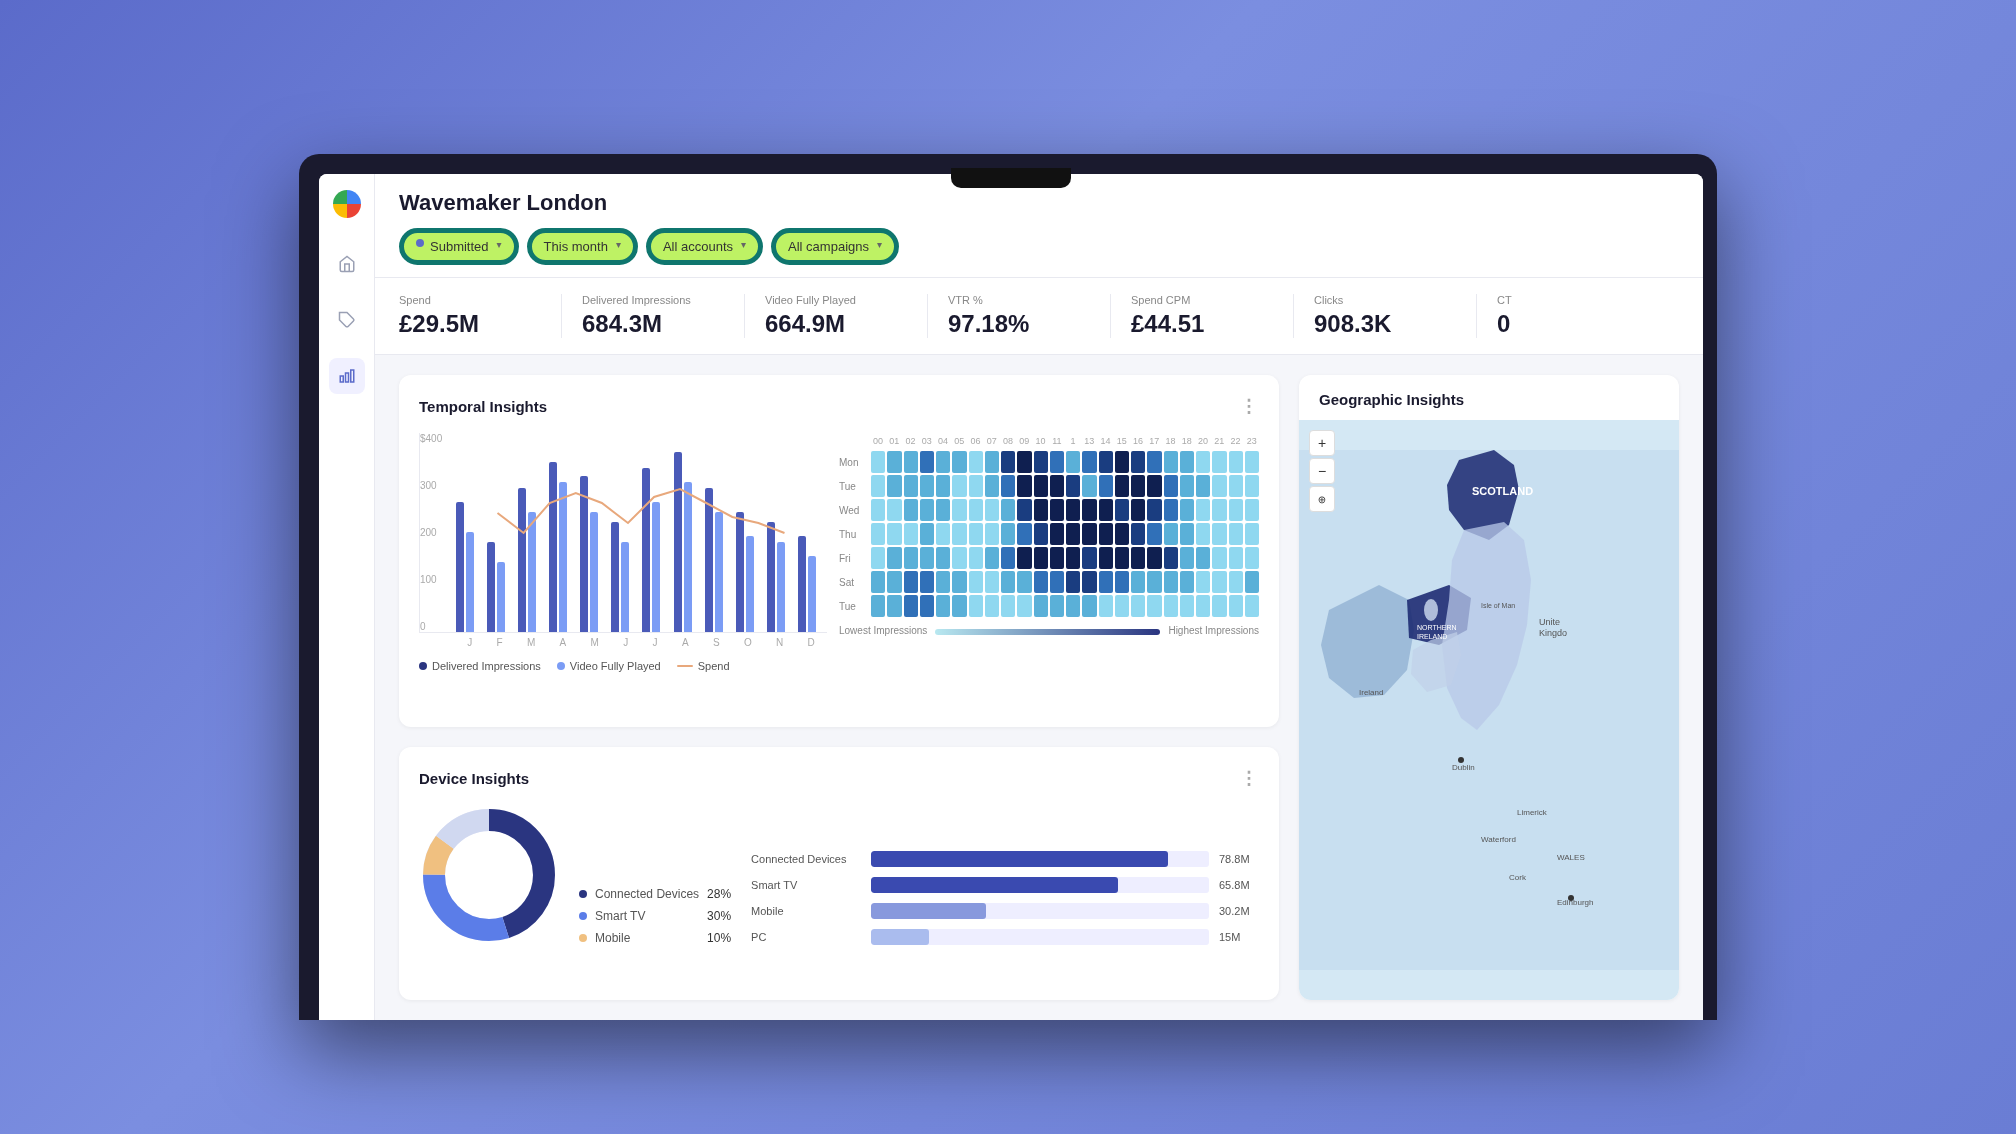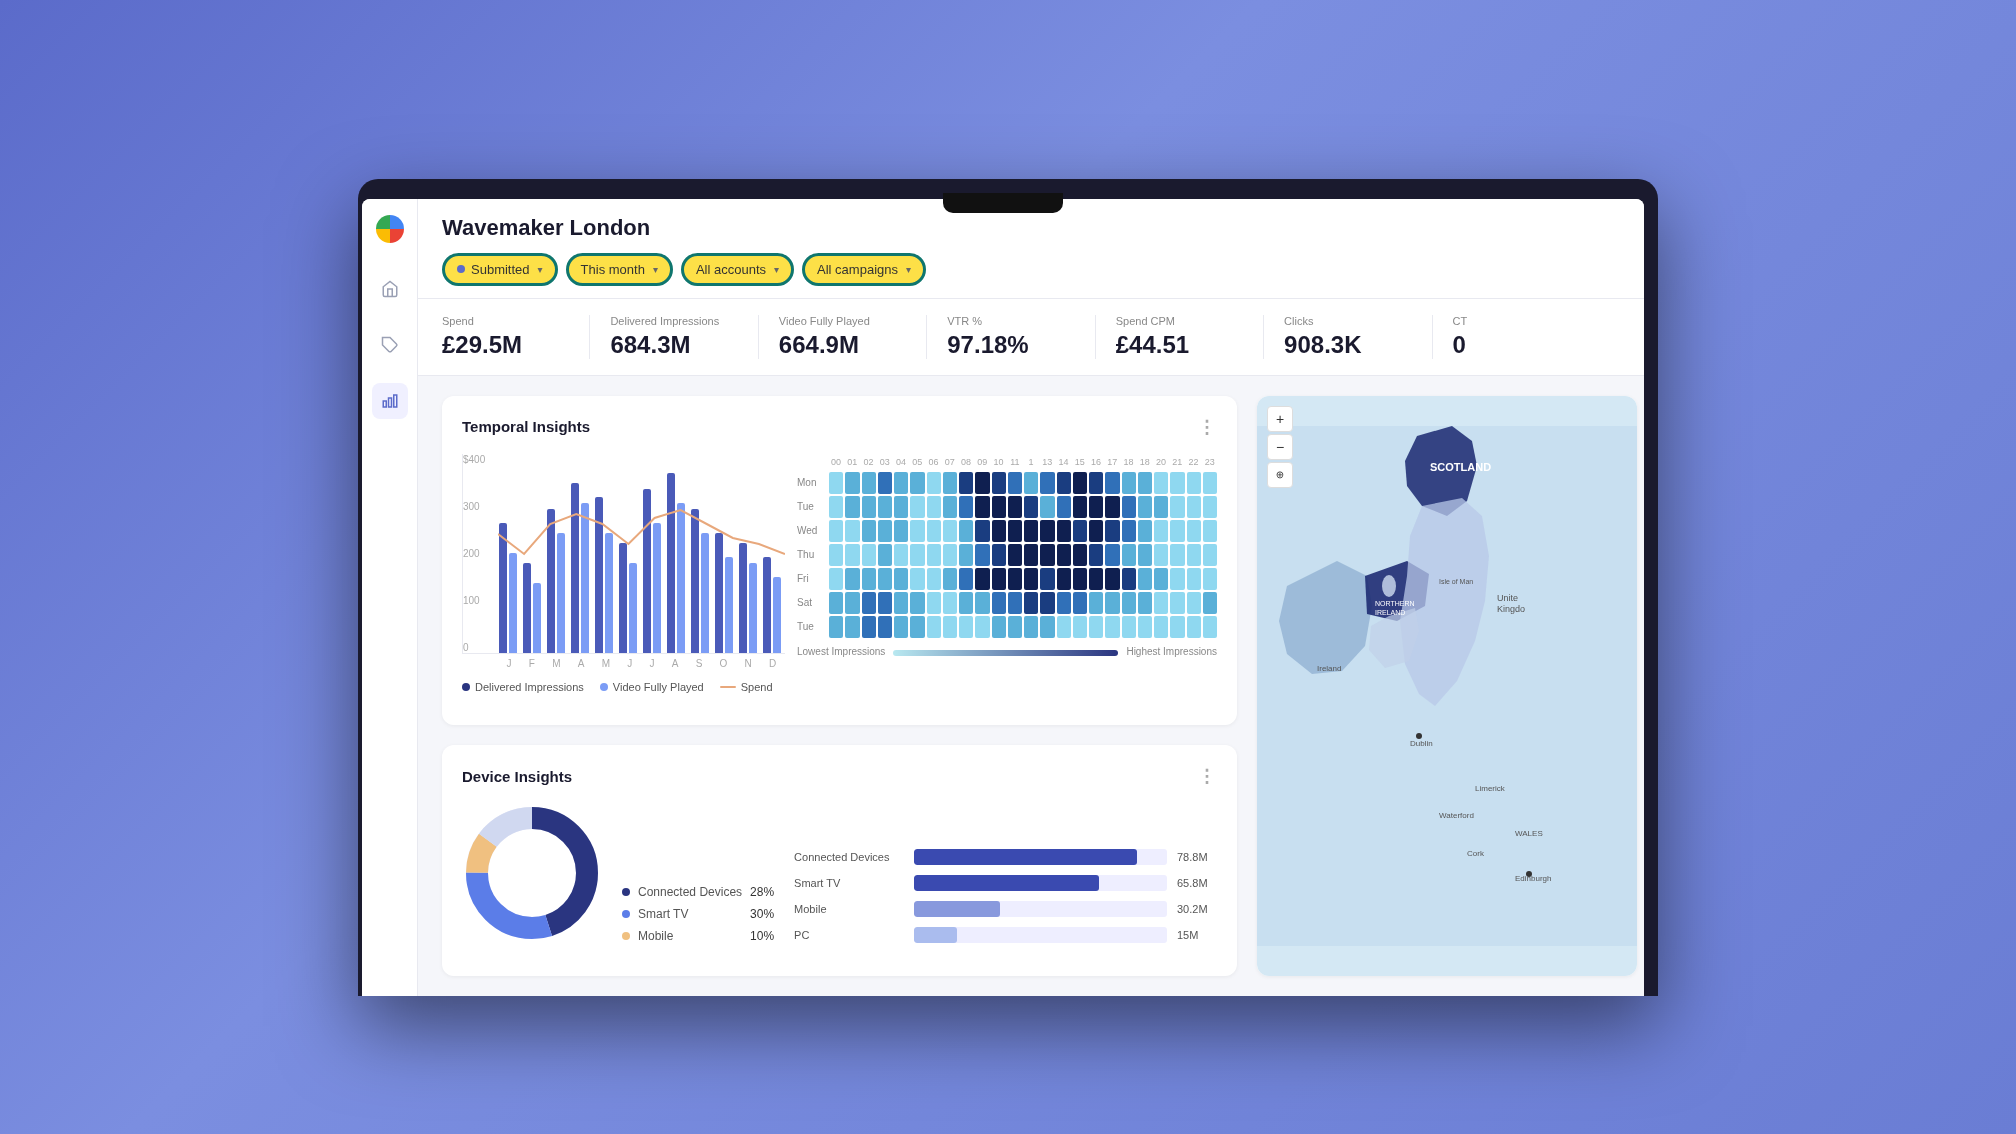--- a/index.html
+++ b/index.html
@@ -6,24 +6,24 @@
     body {
       background: linear-gradient(135deg, #5b6bca 0%, #7b8ee0 40%, #6a7dd4 100%);
       min-height: 100vh;
       font-family: -apple-system, BlinkMacSystemFont, 'Segoe UI', sans-serif;
       display: flex;
       align-items: center;
       justify-content: center;
       overflow: hidden;
     }
     .laptop-frame {
-      width: 1300px;
+      width: 1418px;
       background: #1a1a2e;
       border-radius: 20px 20px 0 0;
-      padding: 14px 14px 0 4px;
+      padding: 14px 14px 0 20px;
       margin-top: 40px;
       box-shadow: 0 30px 80px rgba(0,0,0,0.5);
     }
     .laptop-notch {
       width: 120px;
       height: 20px;
       background: #111;
       border-radius: 0 0 10px 10px;
       margin: 0 auto -14px auto;
       position: relative;
@@ -86,26 +86,25 @@
       font-weight: 600;
       color: #1a1a2e;
       margin-bottom: 12px;
     }
     .filter-bar {
       display: flex;
       gap: 8px;
     }
     .filter-pill {
       display: flex;
-      align-items: center;
       gap: 6px;
       padding: 6px 12px;
-      border: 3px solid #0f766e;
+      border: 5px solid #0f766e;
       border-radius: 20px;
-      background: #fde047;
+      background: #bef264;
       font-size: 13px;
       color: #333;
       cursor: pointer;
     }
     .filter-pill .dot {
       width: 8px;
       height: 8px;
       border-radius: 50%;
       background: #5b6bca;
     }
@@ -829,20 +828,21 @@
               <div class="heatmap-legend">
                 <span>Lowest Impressions</span>
                 <div class="heatmap-legend-bar"></div>
                 <span>Highest Impressions</span>
               </div>
             </div>
           </div>
         </div>
 
         <div class="card geo-card">
+          <div class="geo-header">Geographic Insights</div>
           <div class="geo-map">
             <div class="map-controls">
               <div class="map-btn">+</div>
               <div class="map-btn">−</div>
               <div class="map-btn" style="font-size:10px;">⊕</div>
             </div>
             <svg viewBox="0 0 380 520" width="100%" height="100%">
 
               <path d="M155 20 L180 15 L200 25 L210 50 L200 80 L180 100 L165 90 L155 70 L145 50 Z" fill="#1a2870" opacity="0.85"></path>
 

